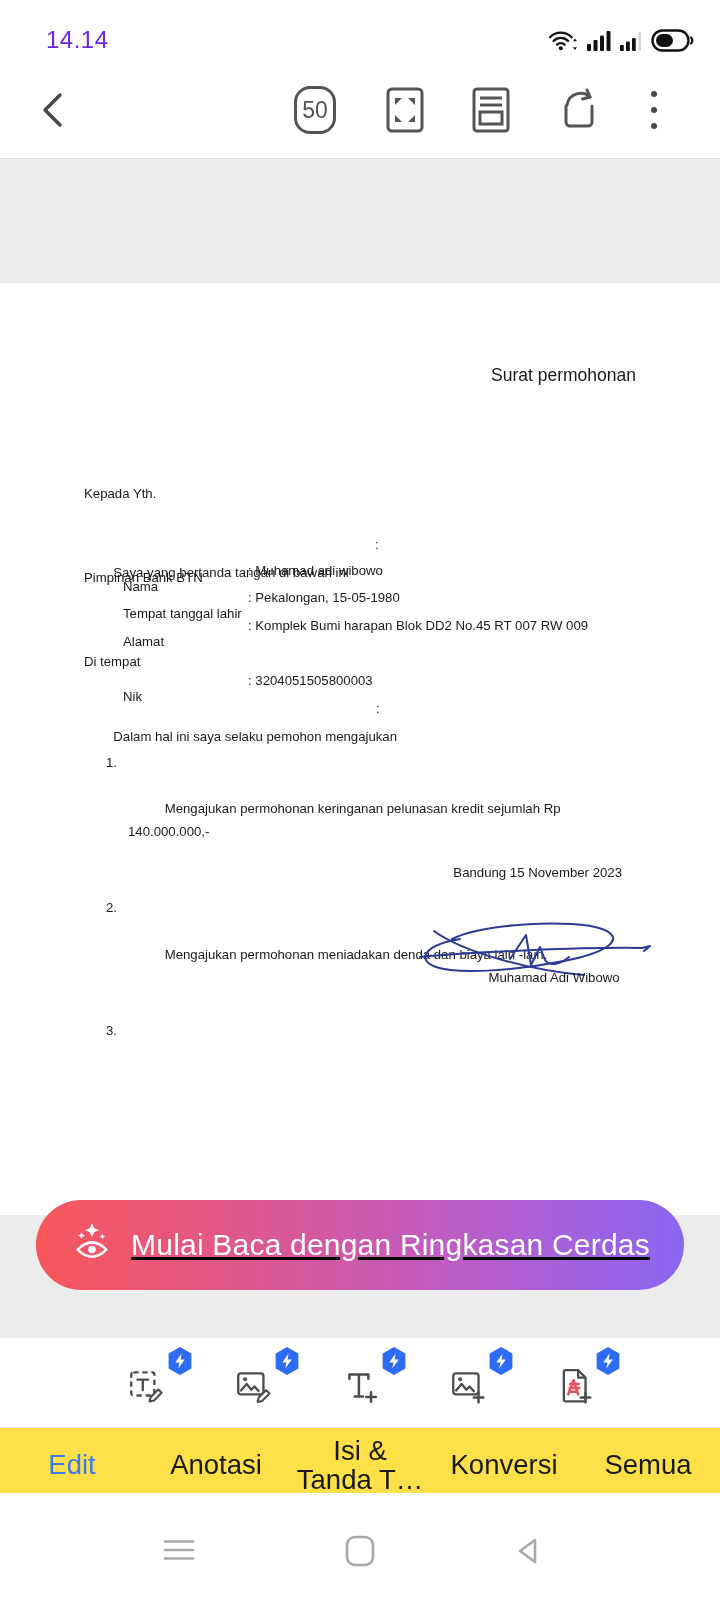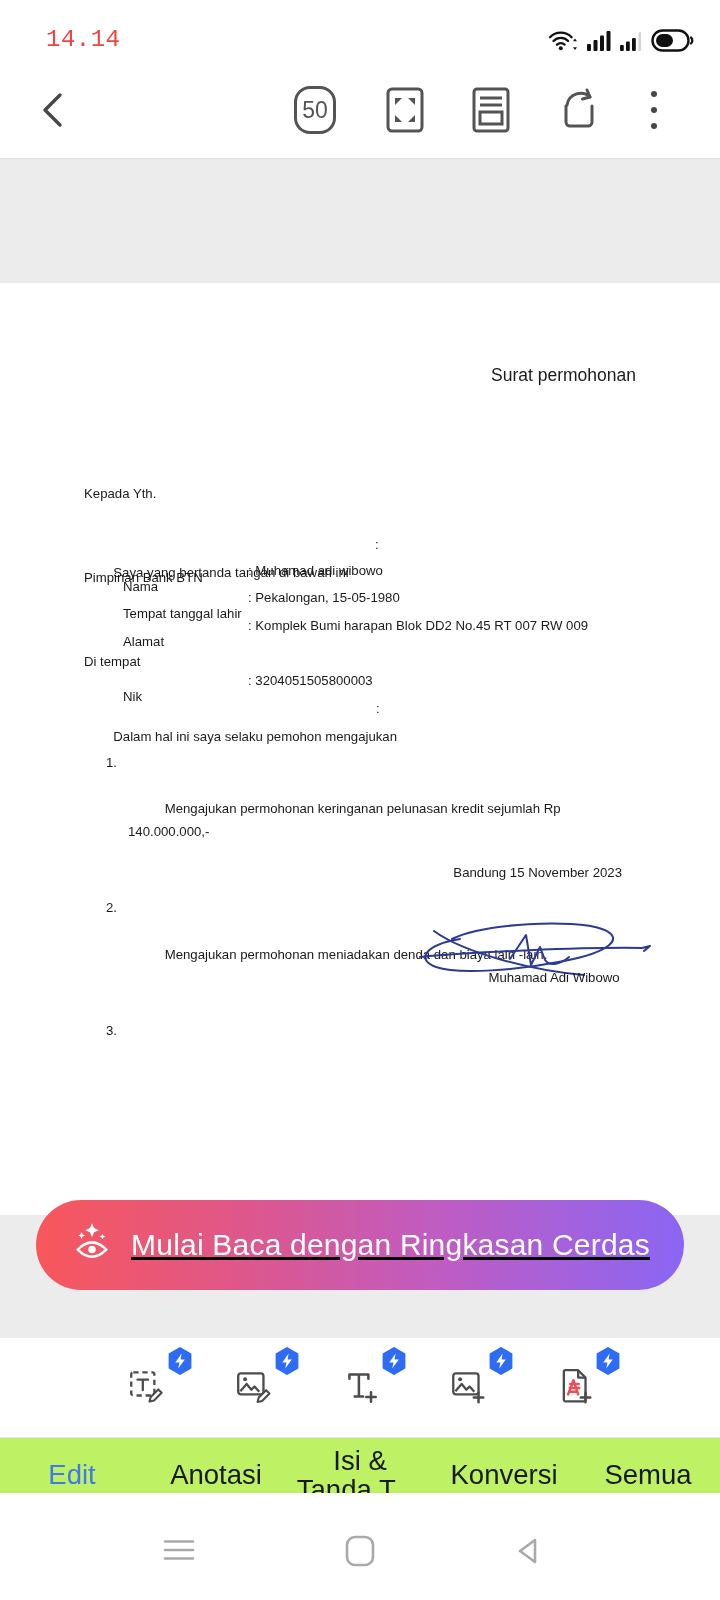--- a/index.html
+++ b/index.html
@@ -3,21 +3,21 @@
 <meta charset="utf-8">
 <style>
   * { margin:0; padding:0; box-sizing:border-box; }
   html,body { background:#fff; }
   .screen {
     position:relative; width:720px; height:1600px; overflow:hidden;
     background:#fff; font-family:"Liberation Sans", sans-serif;
   }
   
   .status-bar { position:absolute; top:0; left:0; width:720px; height:62px; background:#fff; }
-  .time { position:absolute; left:46px; top:26px; font-size:24px; color:#ef4444; letter-spacing:.5px;font-family:Liberation Mono, monospace; }
+  .time { position:absolute; left:46px; top:26px; font-size:24px; color:#6d28d9; letter-spacing:.5px; }
   .status-icons { position:absolute; right:26px; top:29px; display:flex; align-items:center; gap:8px; }
   
   .app-toolbar { position:absolute; top:62px; left:0; width:720px; height:96px; background:#fff; }
   .back-btn { position:absolute; left:34px; top:22px; width:40px; height:52px; cursor:pointer; }
   .page-count {
     position:absolute; left:294px; top:24px; width:42px; height:48px;
     border:3px solid #545454; border-radius:16px; color:#545454;
     display:flex; align-items:center; justify-content:center;
     font-size:23px; cursor:pointer;
   }
@@ -52,22 +52,22 @@
     z-index:5; cursor:pointer;text-decoration:underline;
   }
   .smart-btn-label { color:#fff; font-size:30px; letter-spacing:.2px; }
   
   .tools-bar { position:absolute; top:1338px; left:0; width:720px; height:89px; background:#fff; }
   .tool { position:absolute; top:0; width:76px; height:89px; cursor:pointer; }
   .tool .glyph { position:absolute; left:18px; top:28px; }
   .badge { position:absolute; left:58px; top:9px; }
   
   .tab-bar {
-    position:absolute; top:1427px; left:0; width:720px; height:66px; background:#bef264;
-    border-top:1px solid #e4e4e4; display:flex;margin-top:10px;
+    position:absolute; top:1427px; left:0; width:720px; height:66px; background:#fde047;
+    border-top:1px solid #e4e4e4; display:flex;
   }
   .tab {
     flex:1; display:flex; flex-direction:column; align-items:center; justify-content:center;
     padding-top:8px; font-size:27.5px; color:#17191d; line-height:29px; cursor:pointer;
   }
   .tab.active { color:#4179e8; }
   
   .nav-bar { position:absolute; top:1493px; left:0; width:720px; height:107px; background:#fff; }
   .nav-ic { position:absolute; cursor:pointer; }
 </style>

